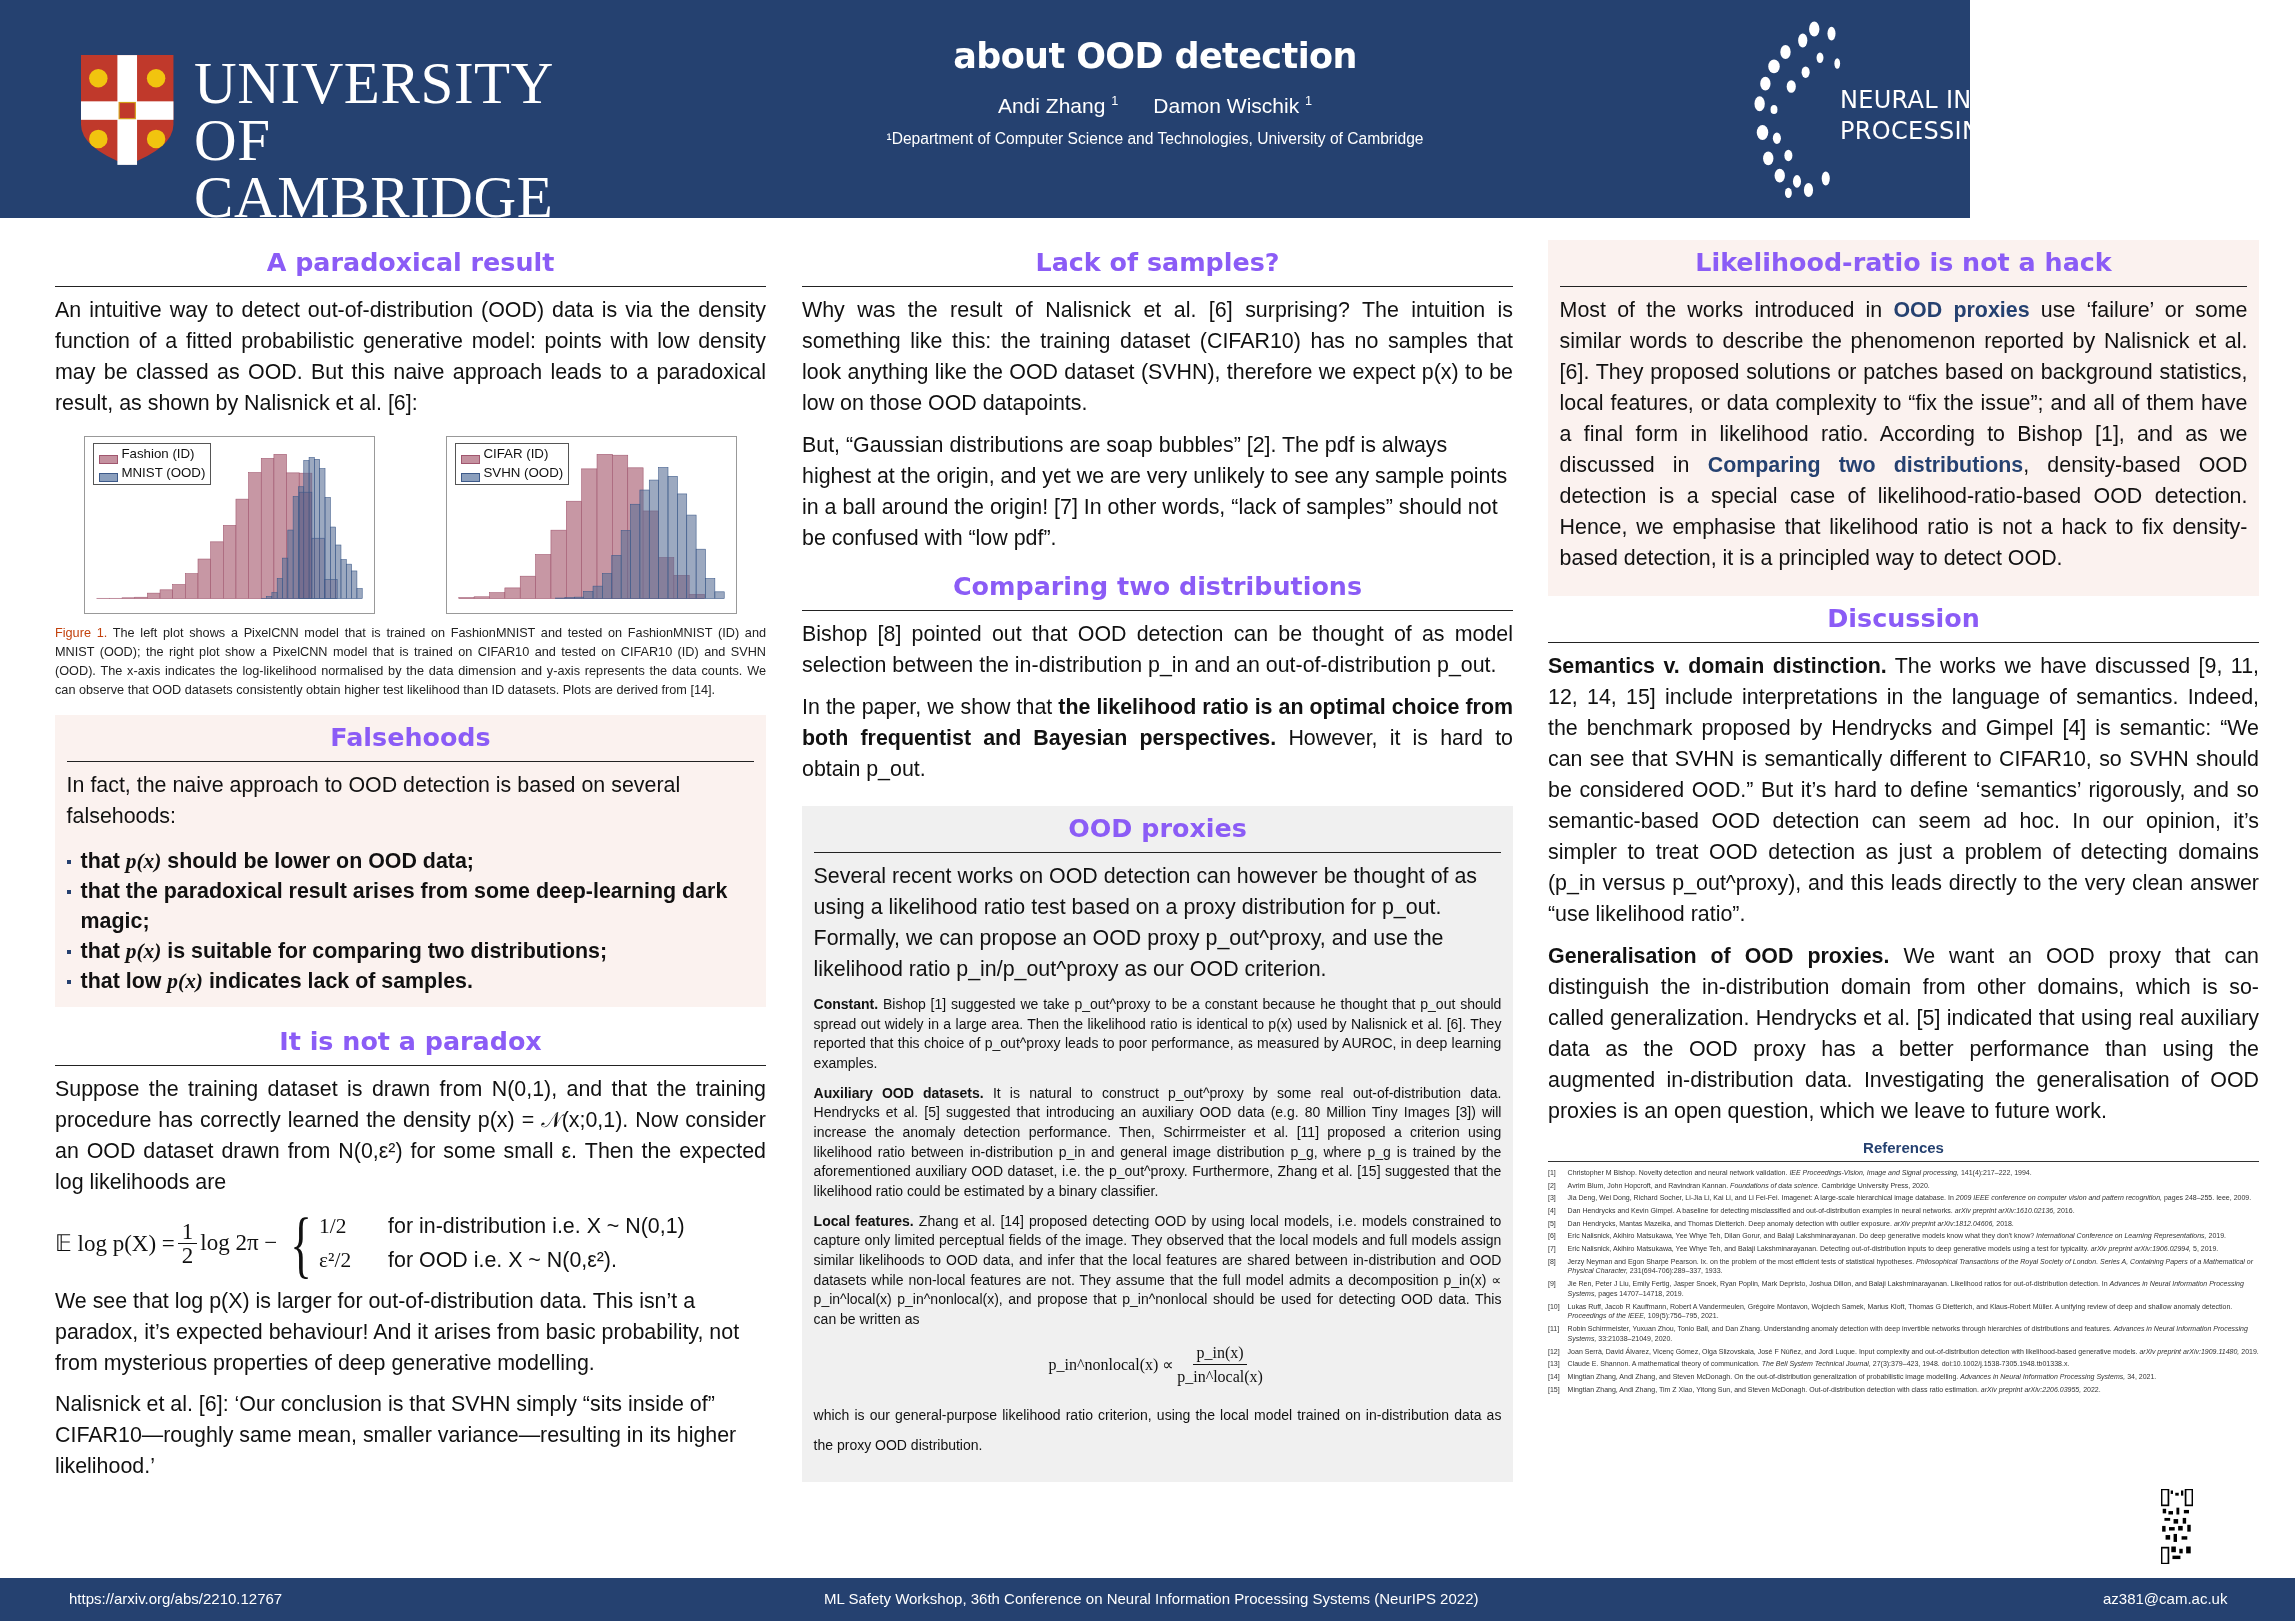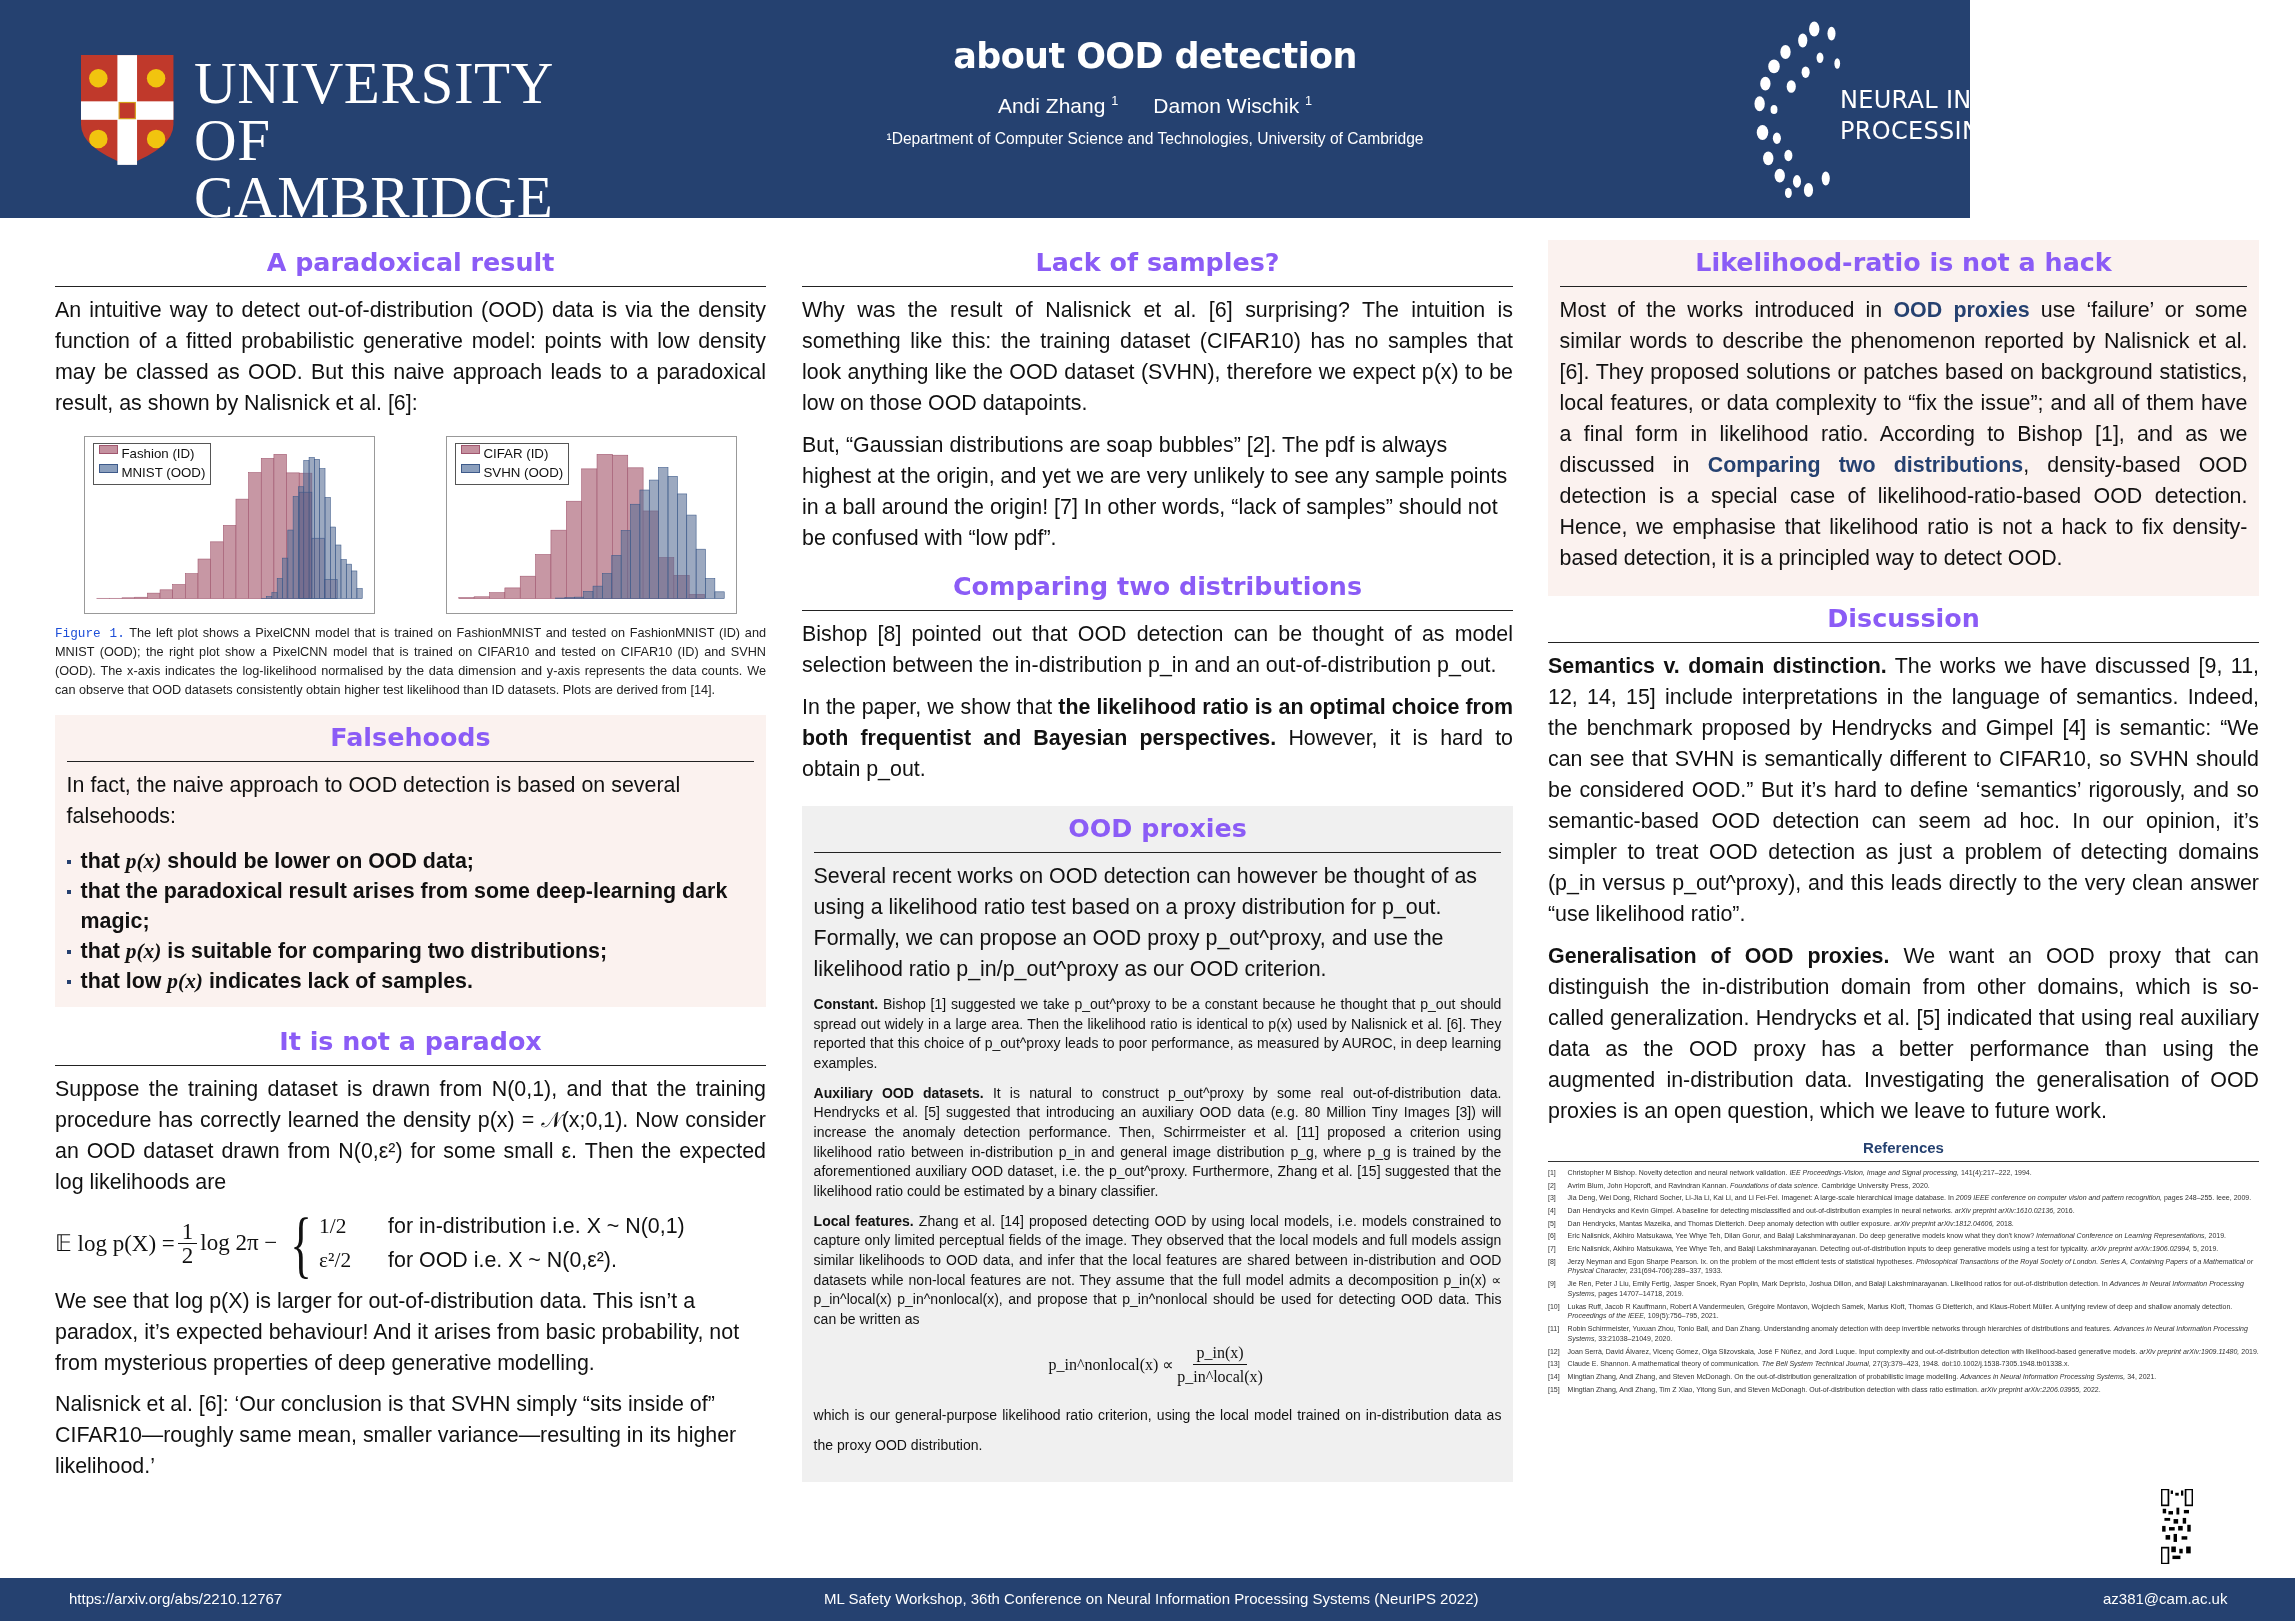--- a/index.html
+++ b/index.html
@@ -37,24 +37,24 @@
   .blue-bold { color: #254170; font-weight: bold; }
   b { font-weight: bold; }
 
   .box-pink { background: #fbf2ef; padding: 0 11.6px 11.6px; }
   .box-grey { background: #f0f0f0; padding: 0 11.6px 11.6px; }
 
   .figs { display: flex; justify-content: space-between; padding: 0 29px; margin: 17.3px 0 9.2px; }
   .fig { width: 289px; height: 176px; border: 1.2px solid #999; position: relative; background: #fff; }
   .fig svg { position: absolute; left: 0; top: 0; }
   .legend { position: absolute; left: 8px; top: 5.2px; border: 1.2px solid #555; background: #fff; padding: 1.7px 4.6px; font-size: 13.3px; line-height: 18.5px; }
-  .legend .row { display: flex; align-items: flex-start; gap: 3.5px; }
+  .legend .row { display: flex; align-items: flex-end; gap: 3.5px; }
   .legend .sw { width: 17.3px; height: 7px; display: inline-block; }
   .caption { font-size: 12.7px; line-height: 19px; color: #222; text-align: justify; }
-  .caption .fig-label { color: #1d4ed8; font-family: Liberation Mono, monospace; }
+  .caption .fig-label { color: #c2410c; }
 
   ul.falsehoods { list-style: none; padding: 0; margin: 14px 0 0; }
   ul.falsehoods li { font-size: 21.4px; line-height: 30px; font-weight: bold; padding-left: 14px; position: relative; }
   ul.falsehoods li::before { content: ""; position: absolute; left: 0; top: 14px; width: 4.6px; height: 4.6px; background: #254170; }
 
   .equation { font-family: "Liberation Serif", serif; font-size: 23px; display: flex; align-items: center; margin: 4.6px 0 8px; }
   .frac { display: inline-flex; flex-direction: column; align-items: center; margin: 0 3.5px; line-height: 23px; }
   .frac .num { border-bottom: 1.2px solid #111; padding: 0 3.5px; }
   .cases { display: flex; align-items: center; margin-left: 5.8px; }
   .brace { font-size: 75px; line-height: 69px; font-weight: 100; transform: scaleX(0.6); }

